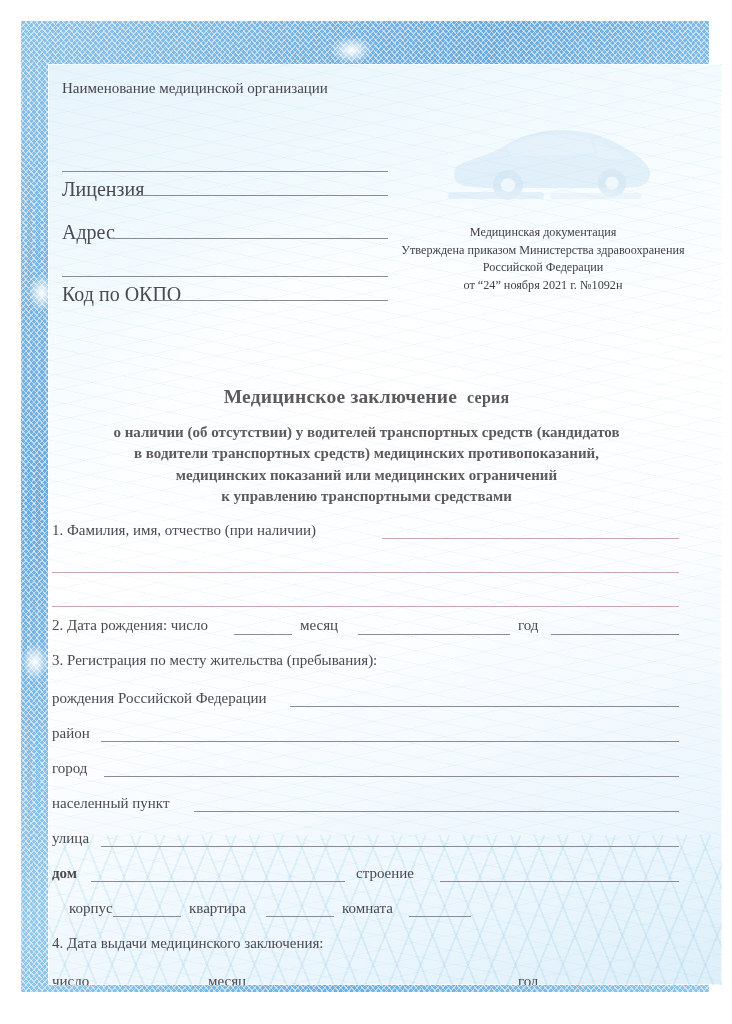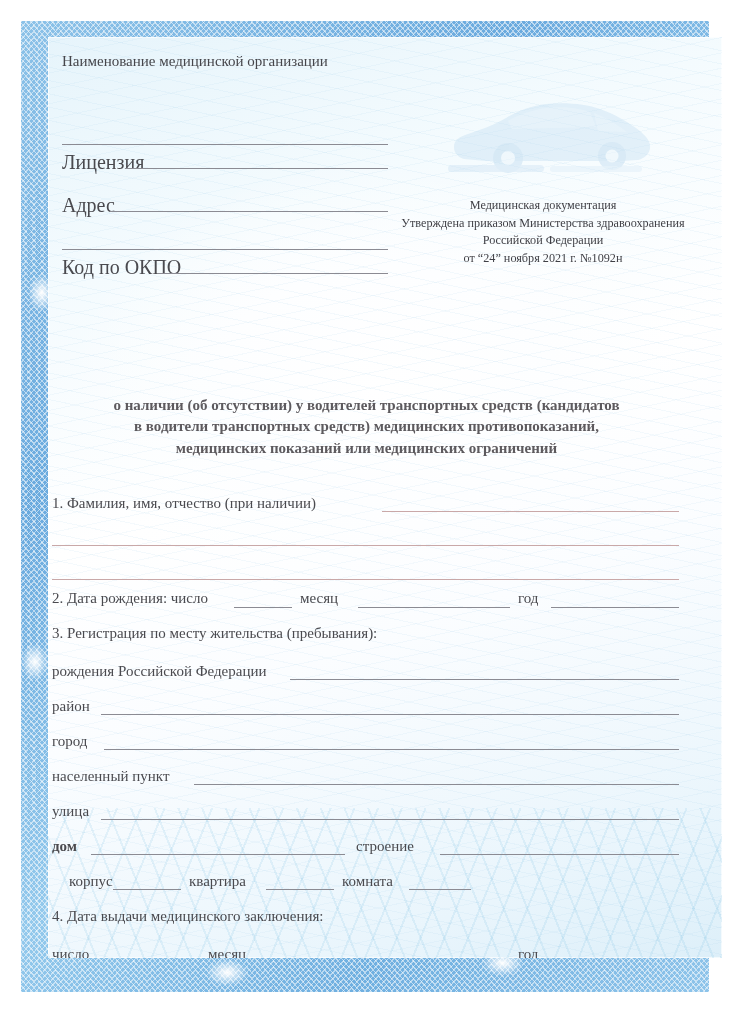--- a/index.html
+++ b/index.html
@@ -52,21 +52,21 @@
       radial-gradient(ellipse 34px 22px at 30% 98%, #ffffff 0%, rgba(255,255,255,0) 62%),
       radial-gradient(ellipse 34px 22px at 70% 97%, #ffffff 0%, rgba(255,255,255,0) 62%),
       linear-gradient(135deg, #8cc2e8 0%, #6aaade 30%, #93c9ec 55%, #6fafe0 78%, #8ec4ea 100%);
     background-color: #7fb8e5;
   }
 
   
   .card {
     position: absolute;
     left: 48px;
-    top: 37px;
+    top: 64px;
     width: 674px;
     height: 921px;
     background:
       radial-gradient(ellipse 420px 300px at 50% 38%, #ffffff 0%, #fdfeff 40%, rgba(255,255,255,0) 75%),
       linear-gradient(160deg, #e6f4fb 0%, #f4fbfe 22%, #ffffff 45%, #fbfdff 62%, #e9f5fc 88%, #ddeff9 100%);
     box-shadow: inset 0 0 0 1px rgba(255,255,255,0.65);
     overflow: hidden;
   }
 
   
@@ -241,24 +241,28 @@
         <rect x="104" y="79" width="92" height="6" rx="3" fill="#cfe3f4" opacity="0.7"></rect>
       </svg>
 
       <div class="docref">
         <div>Медицинская документация</div>
         <div>Утверждена приказом Министерства здравоохранения</div>
         <div>Российской Федерации</div>
         <div>от “24” ноября 2021 г. №1092н</div>
       </div>
 
+      <div class="title-main">
+        <span>Медицинское заключение</span><span class="serial">серия</span>
+      </div>
       <div class="subtitle">
         <div>о наличии (об отсутствии) у водителей транспортных средств (кандидатов</div>
         <div>в водители транспортных средств) медицинских противопоказаний,</div>
         <div>медицинских показаний или медицинских ограничений</div>
+        <div>к управлению транспортными средствами</div>
       </div>
 
       <div class="row-label" style="left:4px; top:458px;">1. Фамилия, имя, отчество (при наличии)</div>
       <div class="rule rule-red" style="left:334px; top:474px; width:297px;"></div>
       <div class="rule rule-red" style="left:4px; top:508px; width:627px;"></div>
       <div class="rule rule-red" style="left:4px; top:542px; width:627px;"></div>
 
       <div class="row-label" style="left:4px; top:553px;">2. Дата рождения: число</div>
       <div class="rule" style="left:186px; top:570px; width:58px;"></div>
       <div class="row-label" style="left:252px; top:553px;">месяц</div>

